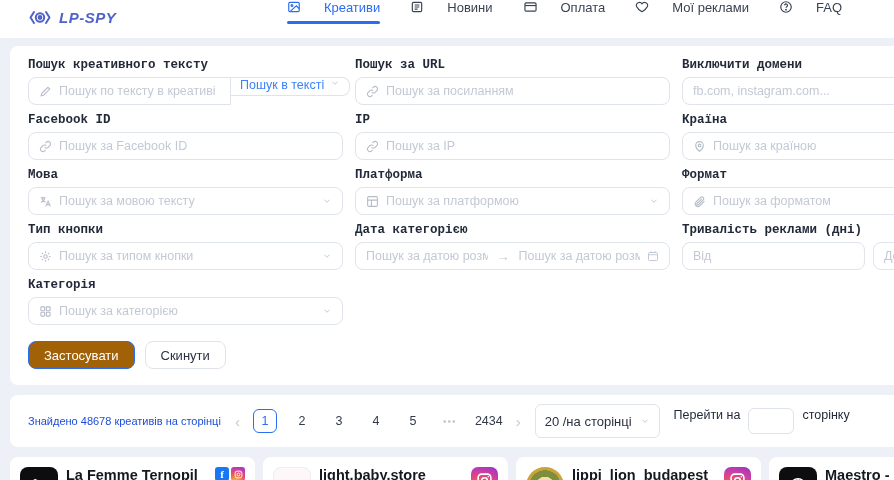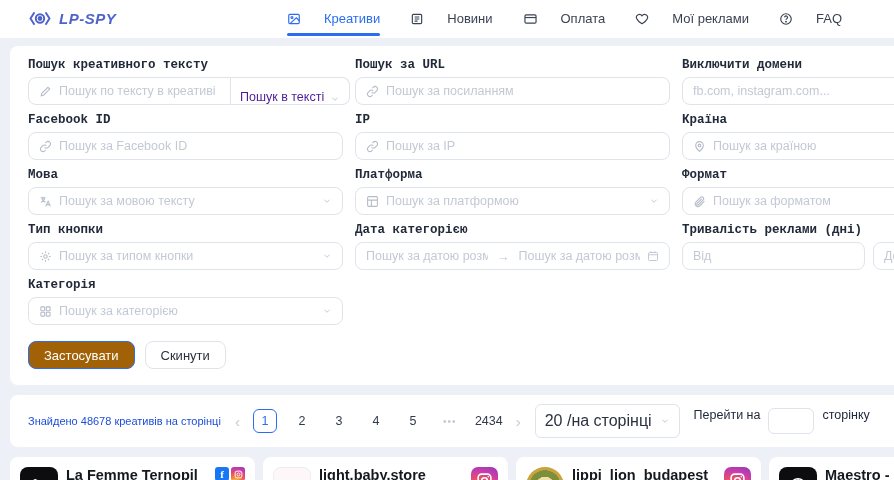--- a/index.html
+++ b/index.html
@@ -7,22 +7,22 @@
   body {
     font-family:"Liberation Sans", sans-serif;
     background:#edf0f6;
     color:#1c2330;
     font-size:13px;
   }
   .ic { display:inline-block; vertical-align:middle; flex:none; }
 
   
   .topbar {
-    height:38px; background:#fff; display:flex; align-items:center;
-    padding:0 52px 1px 28px;
+    height:38px; background:#fff; display:flex; align-items:flex-end;
+    padding:0 52px 12px 28px;
   }
   .logo { display:flex; align-items:center; gap:7px; color:#4f63c8; }
   .logo-text { font-size:15px; font-weight:bold; font-style:italic; letter-spacing:.5px; }
   .nav { margin-left:auto; display:flex; gap:30px; }
   .nav-item {
     display:flex; align-items:center; gap:23px; color:#3a4353; font-size:13px;
     height:38px; position:relative; cursor:pointer; white-space:nowrap;
   }
   .nav-item.active { color:#2b6df1; }
   .nav-item.active::after {
@@ -44,22 +44,22 @@
   .box input {
     border:none; outline:none; flex:1; min-width:0; font-size:12.5px;
     font-family:inherit; color:#1c2330; background:transparent;
   }
   .box input::placeholder { color:#c3c9d4; }
   .box .ph { flex:1; font-size:12.5px; color:#c3c9d4; white-space:nowrap; overflow:hidden; }
   .box .chev { color:#c3c9d4; }
   .igroup { display:flex; }
   .igroup .box.main { flex:1; border-radius:8px 0 0 8px; }
   .addon {
-    height:28px; border:1px solid #dfe3ea; border-left:none; border-radius:0 8px 8px 0;
-    display:flex; align-items:flex-end; gap:6px; padding:0 9px; font-size:12.5px; color:#4c1d95;
+    height:19px; border:1px solid #dfe3ea; border-left:none; border-radius:0 8px 8px 0;
+    display:flex; align-items:flex-start; gap:6px; padding:0 9px; font-size:12.5px; color:#3b82f6;
     white-space:nowrap; cursor:pointer; background:#fff;
   }
   .range .arrow { color:#c3c9d4; padding:0 2px; }
   .duo { display:flex; gap:8px; }
   .duo .box { flex:1; }
   .btnrow { margin-top:16px; display:flex; gap:10px; }
   .btn { height:28px; border-radius:8px; font-size:13px; padding:0 15px; cursor:pointer;
          font-family:inherit; display:inline-flex; align-items:center; }
   .btn.primary { background:#a16207; border:1px solid #2b6df1; color:#fff; }
   .btn.ghost { background:#fff; border:1px solid #dfe3ea; color:#2a3140; }
@@ -70,21 +70,21 @@
     padding:9px 18px; display:flex; align-items:center; gap:14px;
   }
   .summary { font-size:11px; color:#1d4ed8; white-space:nowrap; }
   .pager { display:flex; align-items:center; gap:13px; }
   .pnum { min-width:24px; height:24px; display:flex; align-items:center; justify-content:center;
           font-size:12.5px; color:#333b4a; cursor:pointer; }
   .pnum.active { border:1px solid #2b6df1; color:#2b6df1; border-radius:6px; background:#fff; }
   .pnum.dots { color:#c3c9d4; letter-spacing:1px; font-size:10px; }
   .parrow { color:#c3c9d4; font-size:15px; cursor:pointer; }
   .sizer { height:26px; border:1px solid #dfe3ea; border-radius:6px; display:flex; align-items:center;
-           gap:8px; padding:16px 9px; font-size:16px; color:#2a3140; cursor:pointer; white-space:nowrap; }
+           gap:8px; padding:16px 9px; font-size:13px; color:#2a3140; cursor:pointer; white-space:nowrap; }
   .goto { display:flex; align-items:flex-start; gap:8px; font-size:12.5px; color:#222a3a; white-space:nowrap; }
   .goto input { width:46px; height:26px; border:1px solid #dfe3ea; border-radius:6px; outline:none;
                 font-family:inherit; padding:0 6px; }
 
   
   .cards { margin:10px 0 0 10px; display:flex; gap:8px; }
   .card { width:245px; flex:none; background:#fff; border-radius:8px; padding:10px 10px 12px; height:120px; }
   .card-head { display:flex; gap:8px; }
   .avatar { width:38px; height:38px; border-radius:8px; flex:none; display:flex; align-items:center;
             justify-content:center; overflow:hidden; }

